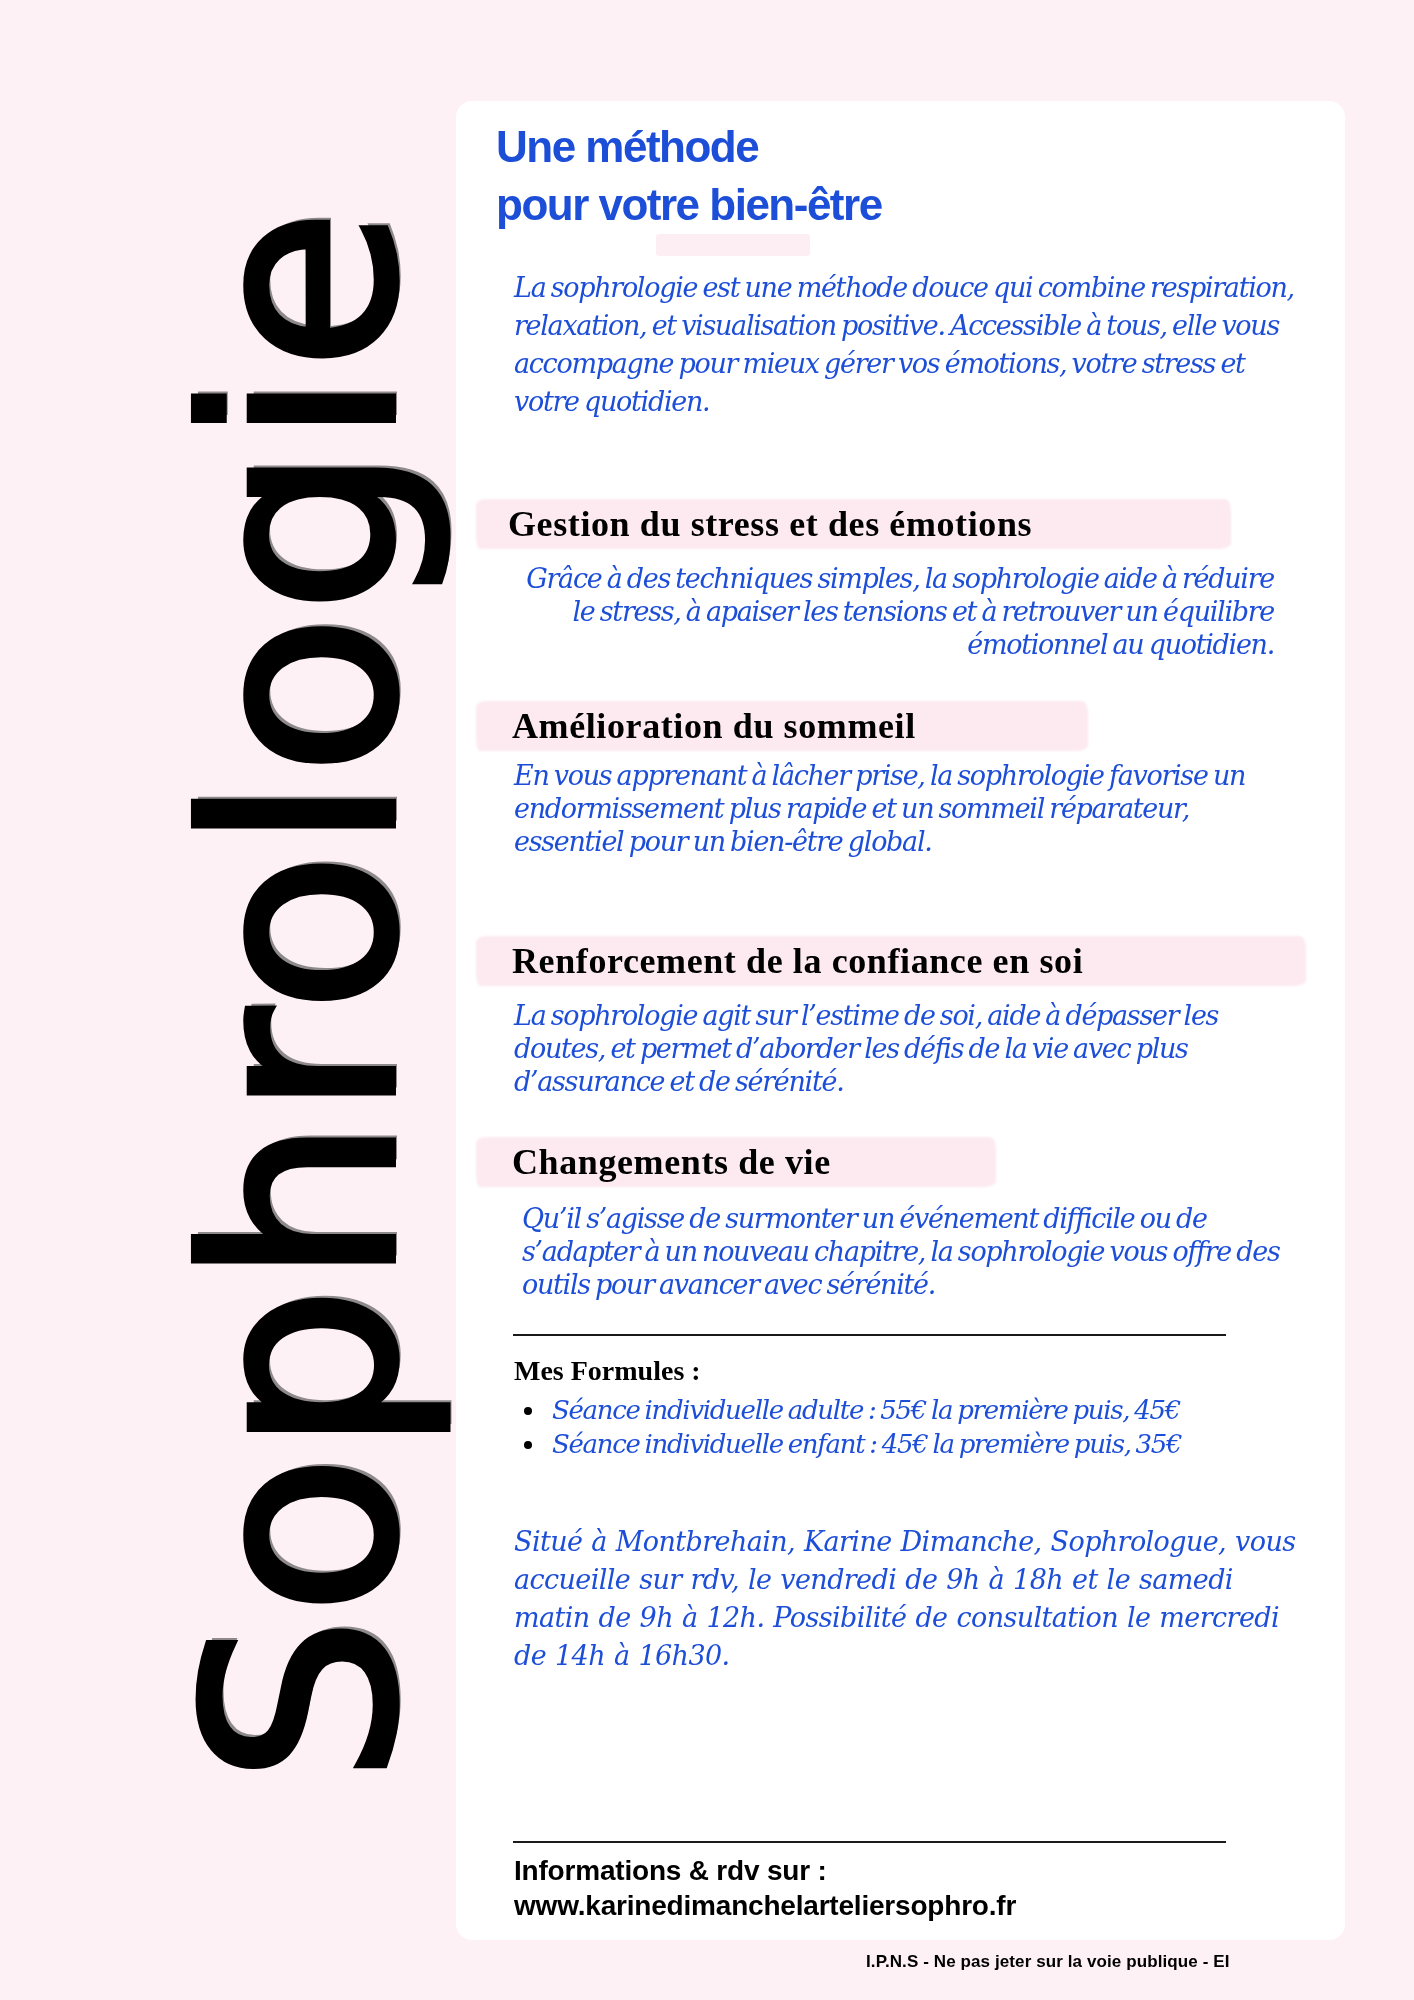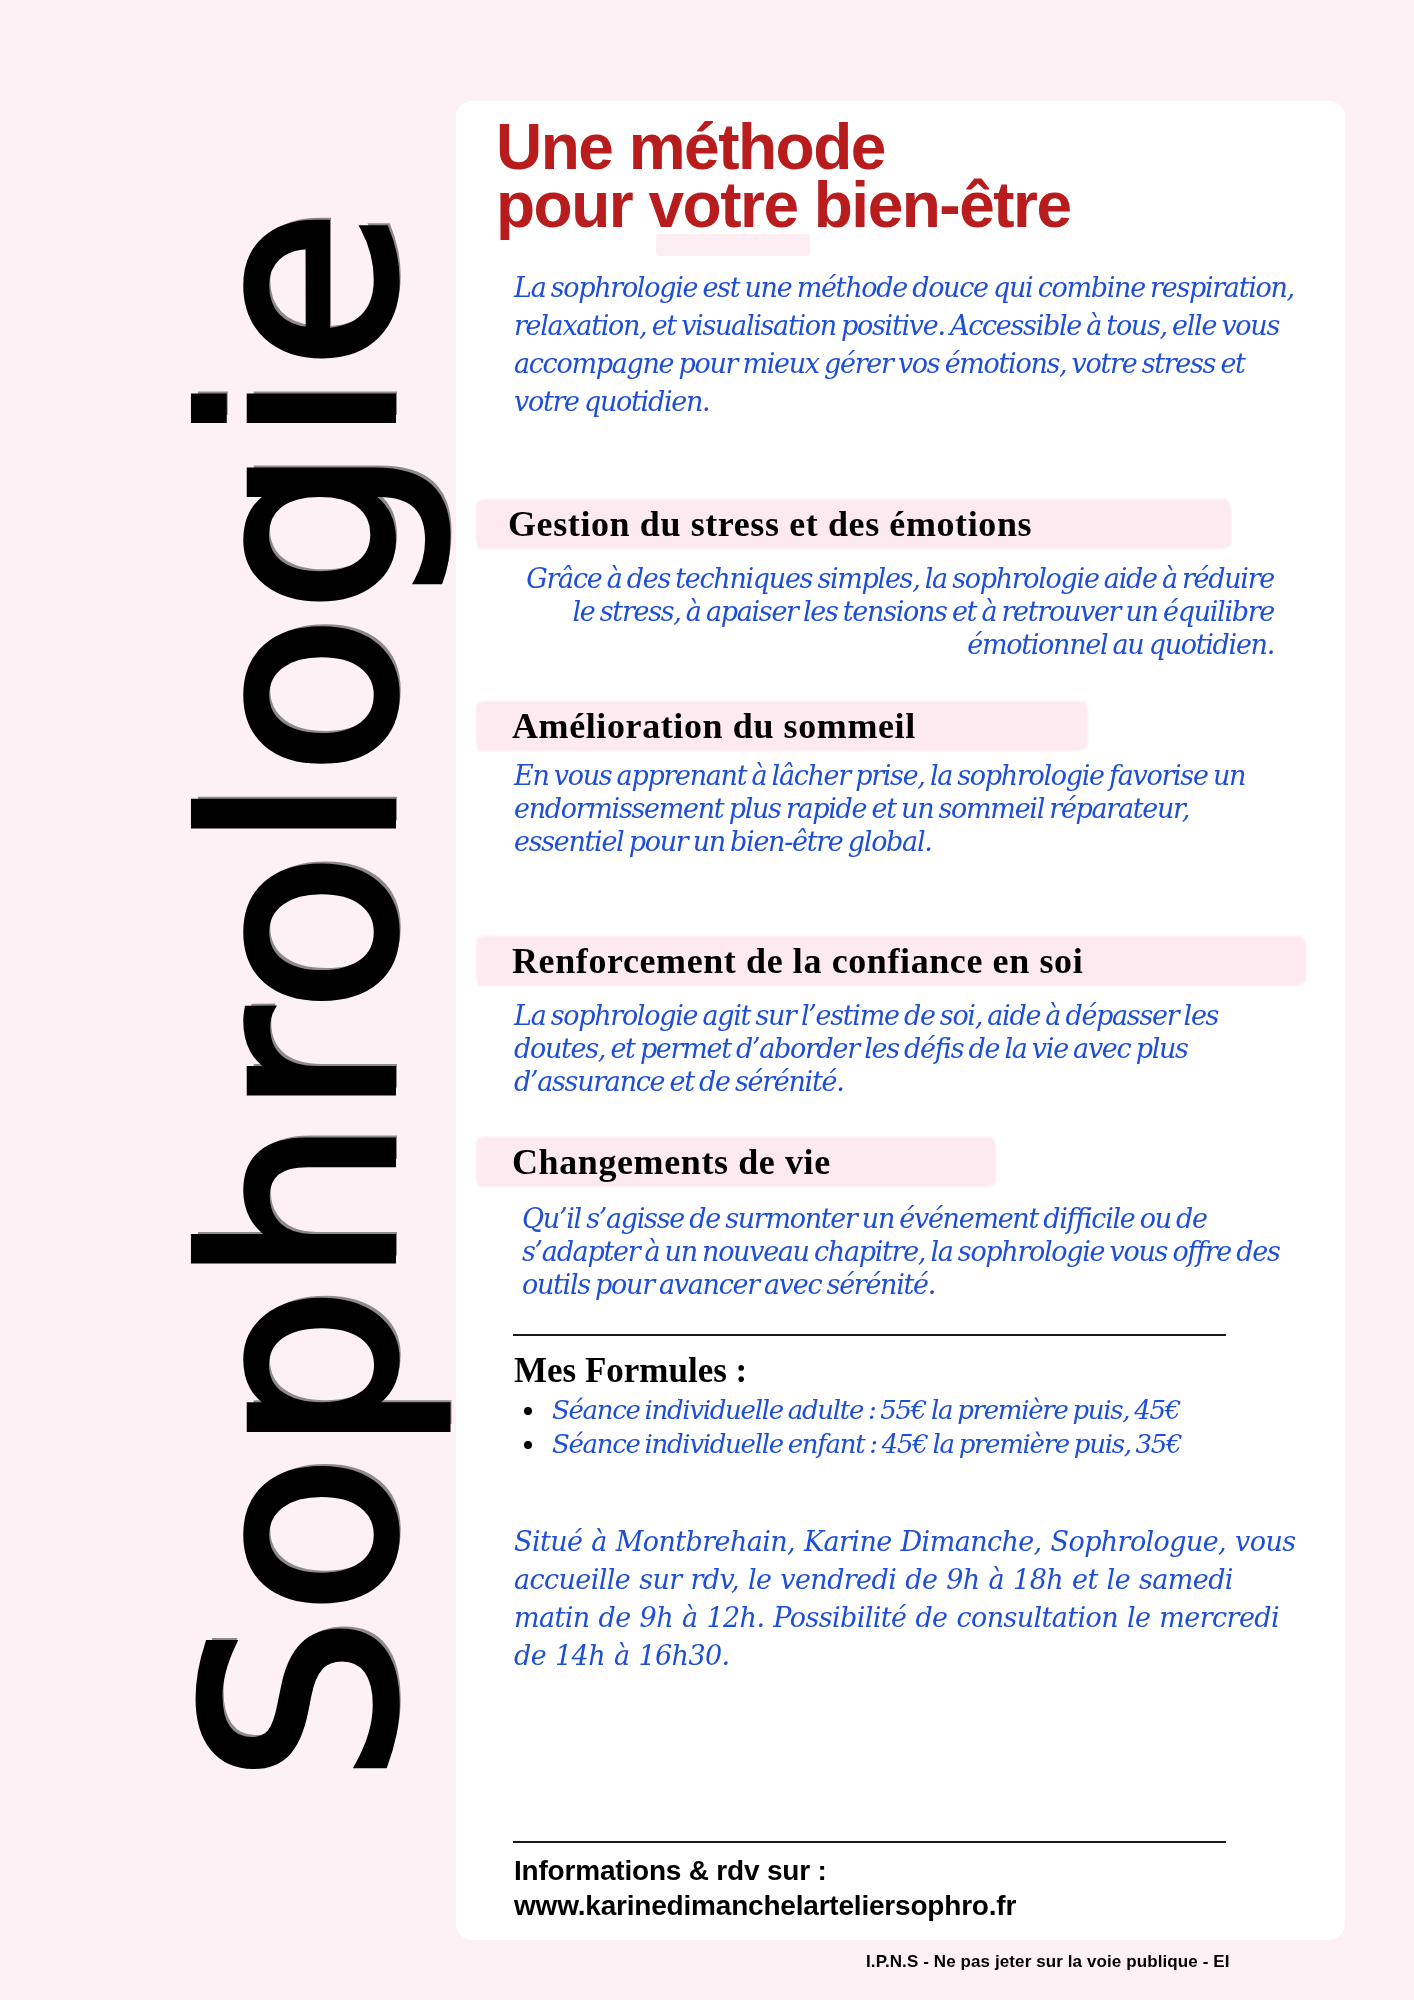--- a/index.html
+++ b/index.html
@@ -41,24 +41,24 @@
       height: 1839px;
       background: #ffffff;
       border-radius: 16px;
     }
     .title {
       position: absolute;
       left: 40px;
       top: 17px;
       font-family: "Liberation Sans", sans-serif;
       font-weight: 700;
-      font-size: 64px;
+      font-size: 44px;
       line-height: 58px;
       letter-spacing: -1.5px;
-      color: #b91c1c;
+      color: #1d4ed8;
     }
     .title .line { display: block; }
     .title-highlight {
       position: absolute;
       left: 200px;
       top: 133px;
       width: 154px;
       height: 22px;
       background: #fdeef3;
       border-radius: 3px;
@@ -114,21 +114,21 @@
       width: 713px;
       height: 2px;
       background: #1a1a1a;
     }
     .formulas-title {
       position: absolute;
       left: 58px;
       top: 1250px;
       font-family: "Liberation Serif", serif;
       font-weight: 700;
-      font-size: 35px;
+      font-size: 28px;
       line-height: 40px;
     }
     .formulas-list {
       position: absolute;
       left: 58px;
       top: 1292px;
       margin: 0;
       padding: 0;
       list-style: none;
     }

